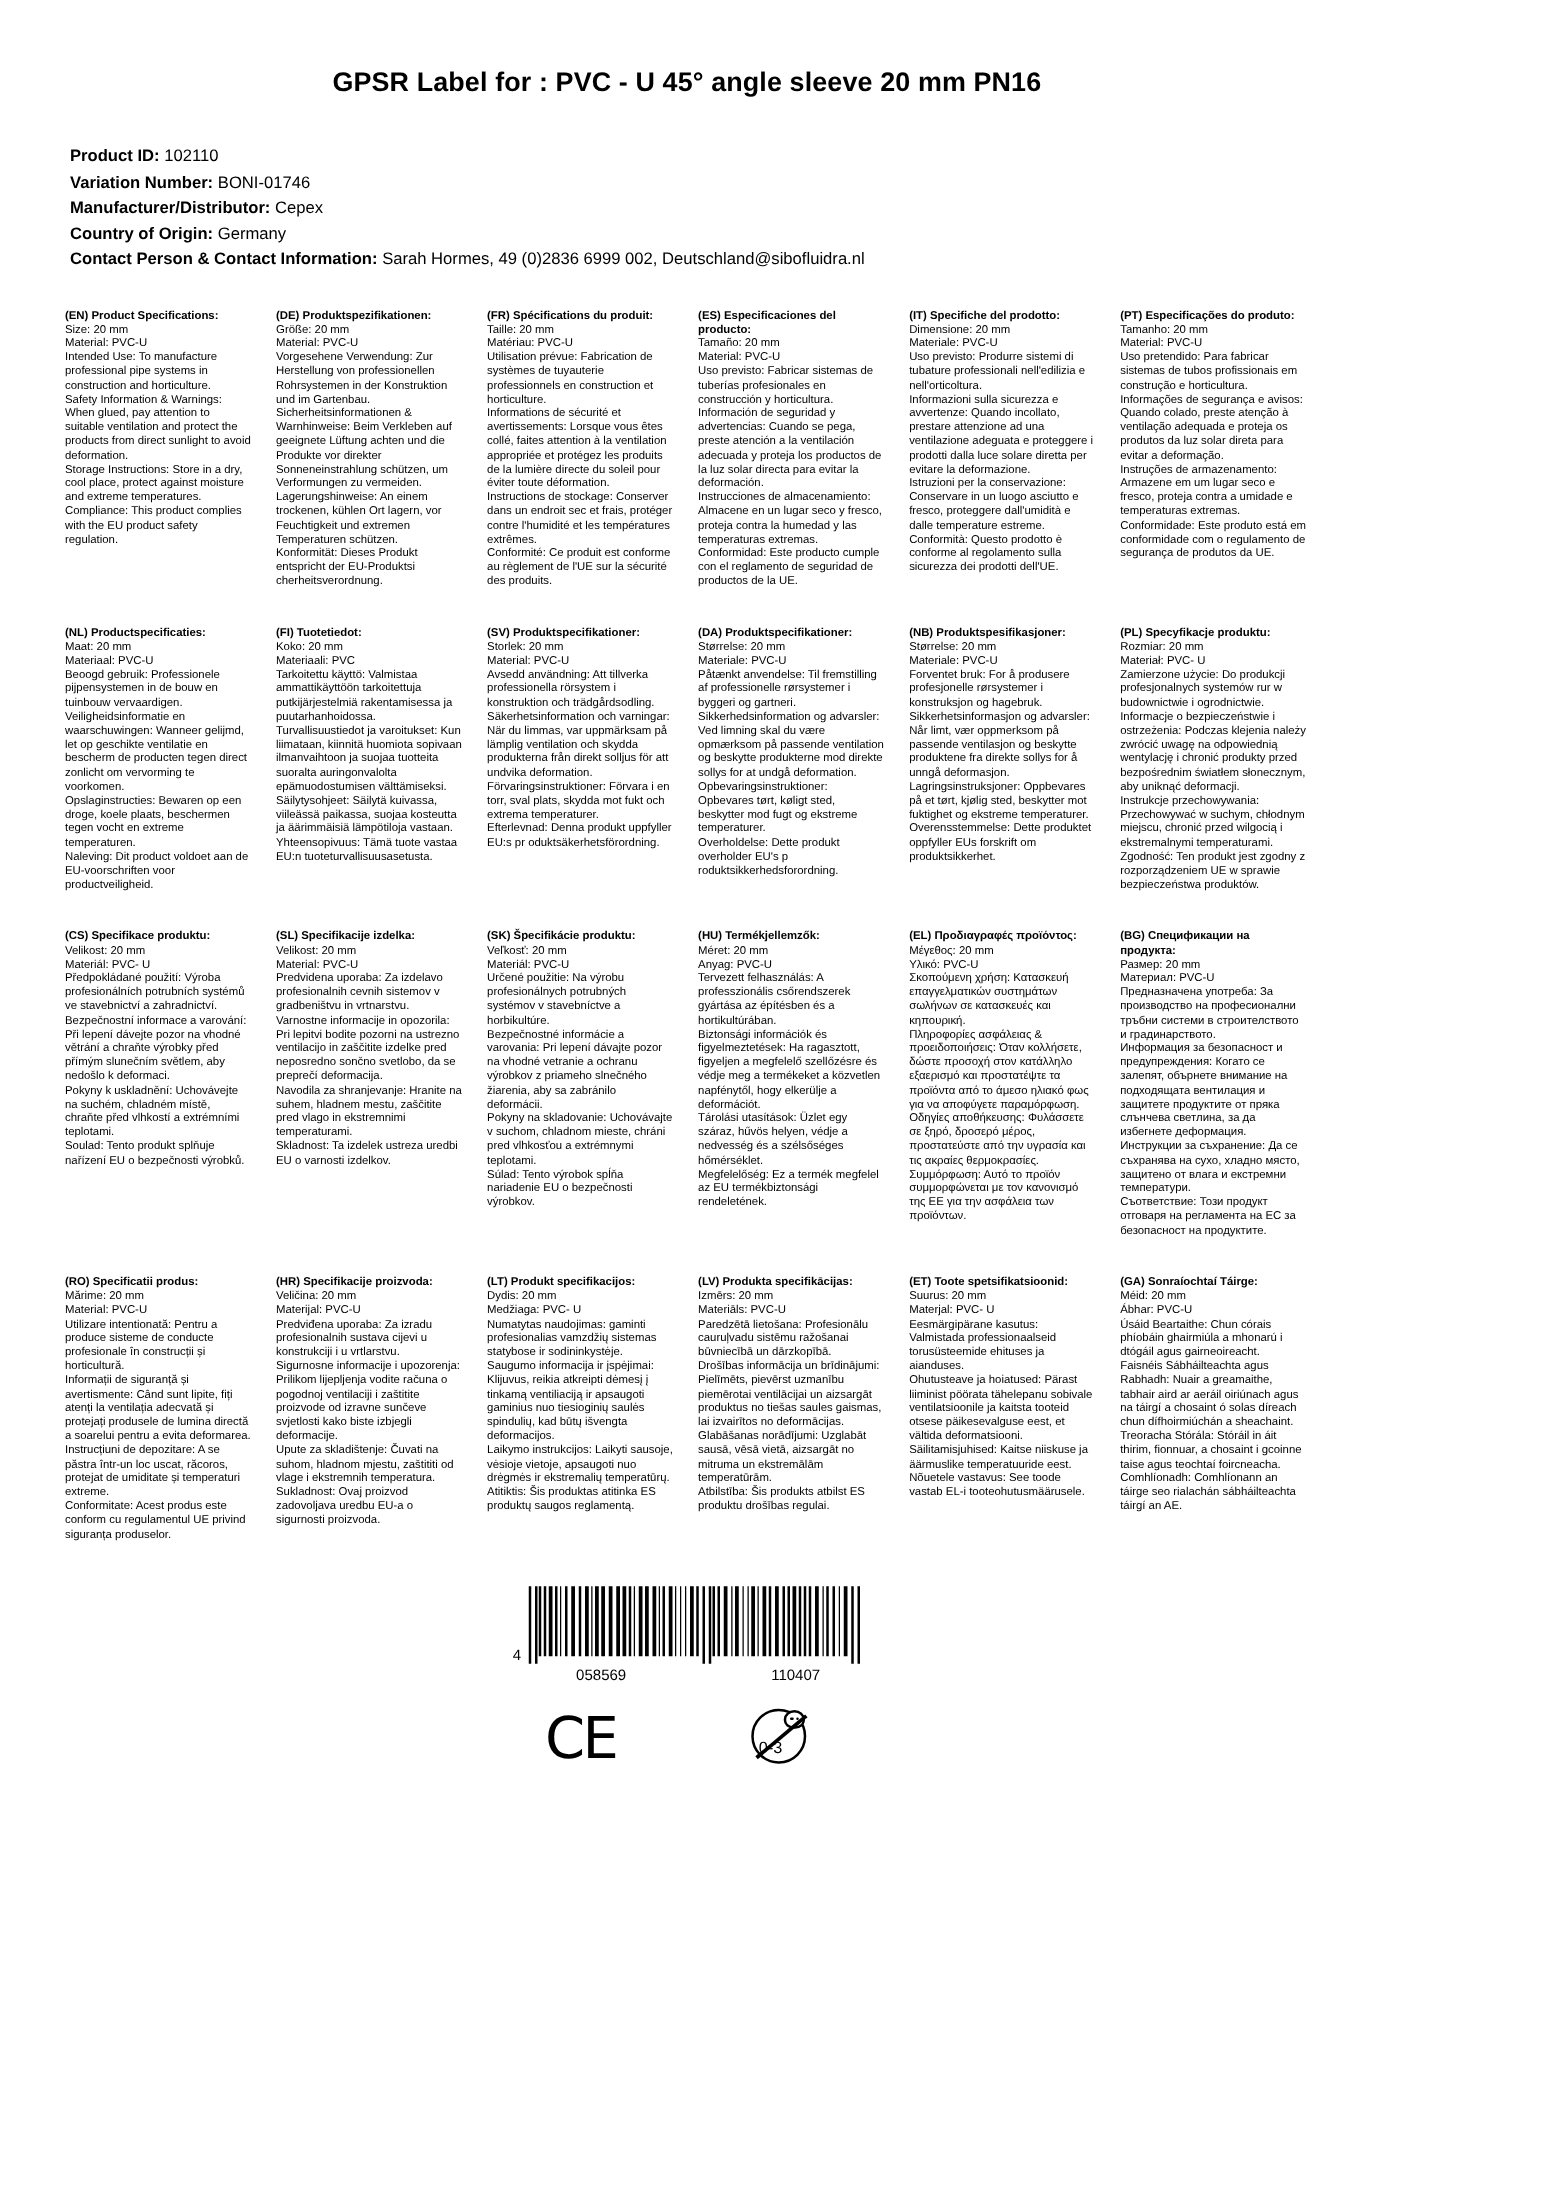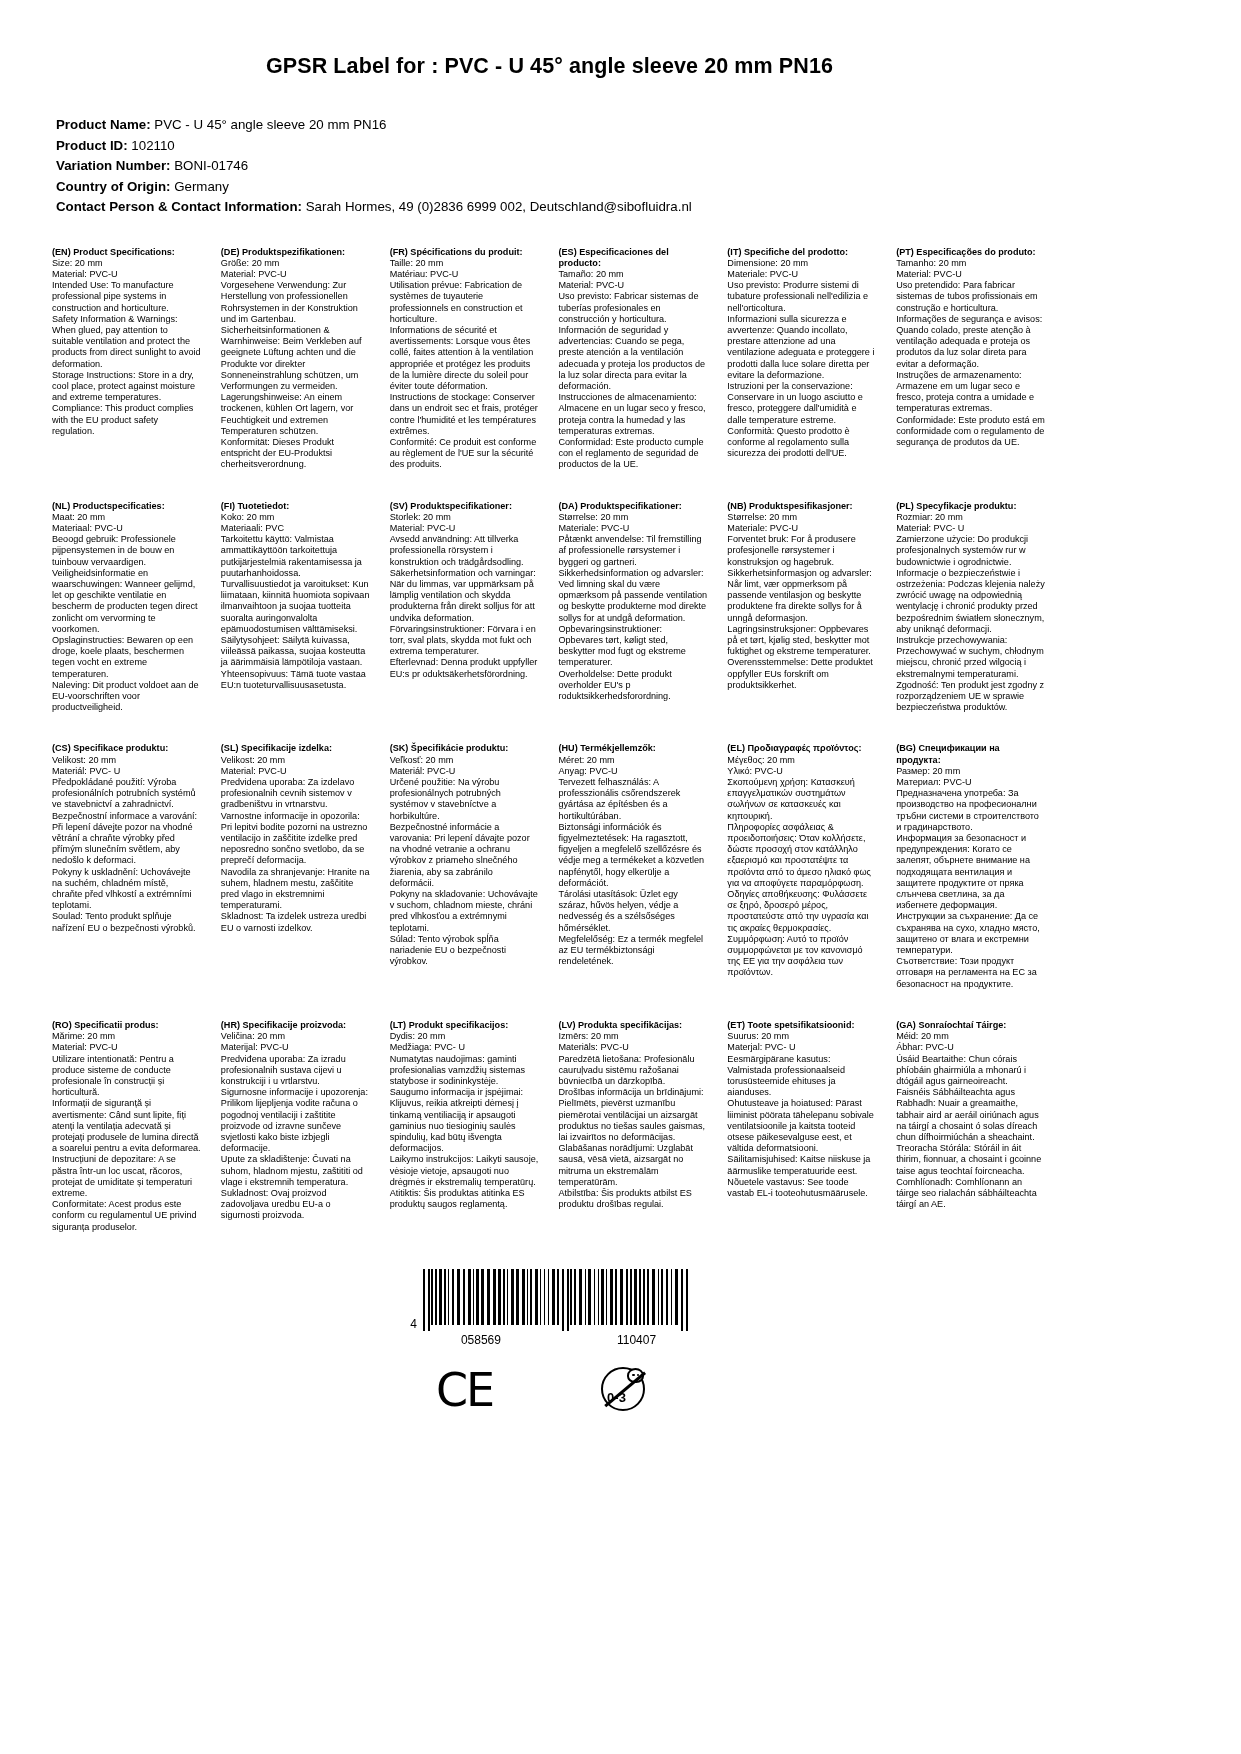--- a/index.html
+++ b/index.html
@@ -135,21 +135,21 @@
     background: #000;
     left: -2px;
     top: 21px;
     transform: rotate(-40deg);
   }
   .age-text {
     position: absolute;
     left: 6px;
     top: 23px;
     font-size: 13px;
-    font-weight: bold;
+    font-weight: normal;
   }
   .age-face {
     position: absolute;
     left: 26px;
     top: 1px;
     width: 17px;
     height: 15px;
     border: 2px solid #000;
     border-radius: 50% 50% 45% 45%;
     box-sizing: border-box;
@@ -169,30 +169,30 @@
 </style>
 </head>
 <body>
 
 <div class="page">
 
   <h1 class="title">GPSR Label for : PVC - U 45° angle sleeve 20 mm PN16</h1>
 
   <div class="meta">
     <div class="meta-row">
-      <span class="meta-label">Product Name:</span>
-      <span class="meta-value">PVC - U 45° angle sleeve 20 mm PN16</span>
-    </div>
-    <div class="meta-row">
       <span class="meta-label">Product ID:</span>
       <span class="meta-value">102110</span>
     </div>
     <div class="meta-row">
       <span class="meta-label">Variation Number:</span>
       <span class="meta-value">BONI-01746</span>
+    </div>
+    <div class="meta-row">
+      <span class="meta-label">Manufacturer/Distributor:</span>
+      <span class="meta-value">Cepex</span>
     </div>
     <div class="meta-row">
       <span class="meta-label">Country of Origin:</span>
       <span class="meta-value">Germany</span>
     </div>
     <div class="meta-row">
       <span class="meta-label">Contact Person &amp; Contact Information:</span>
       <span class="meta-value">Sarah Hormes, 49 (0)2836 6999 002, Deutschland@sibofluidra.nl</span>
     </div>
   </div>

